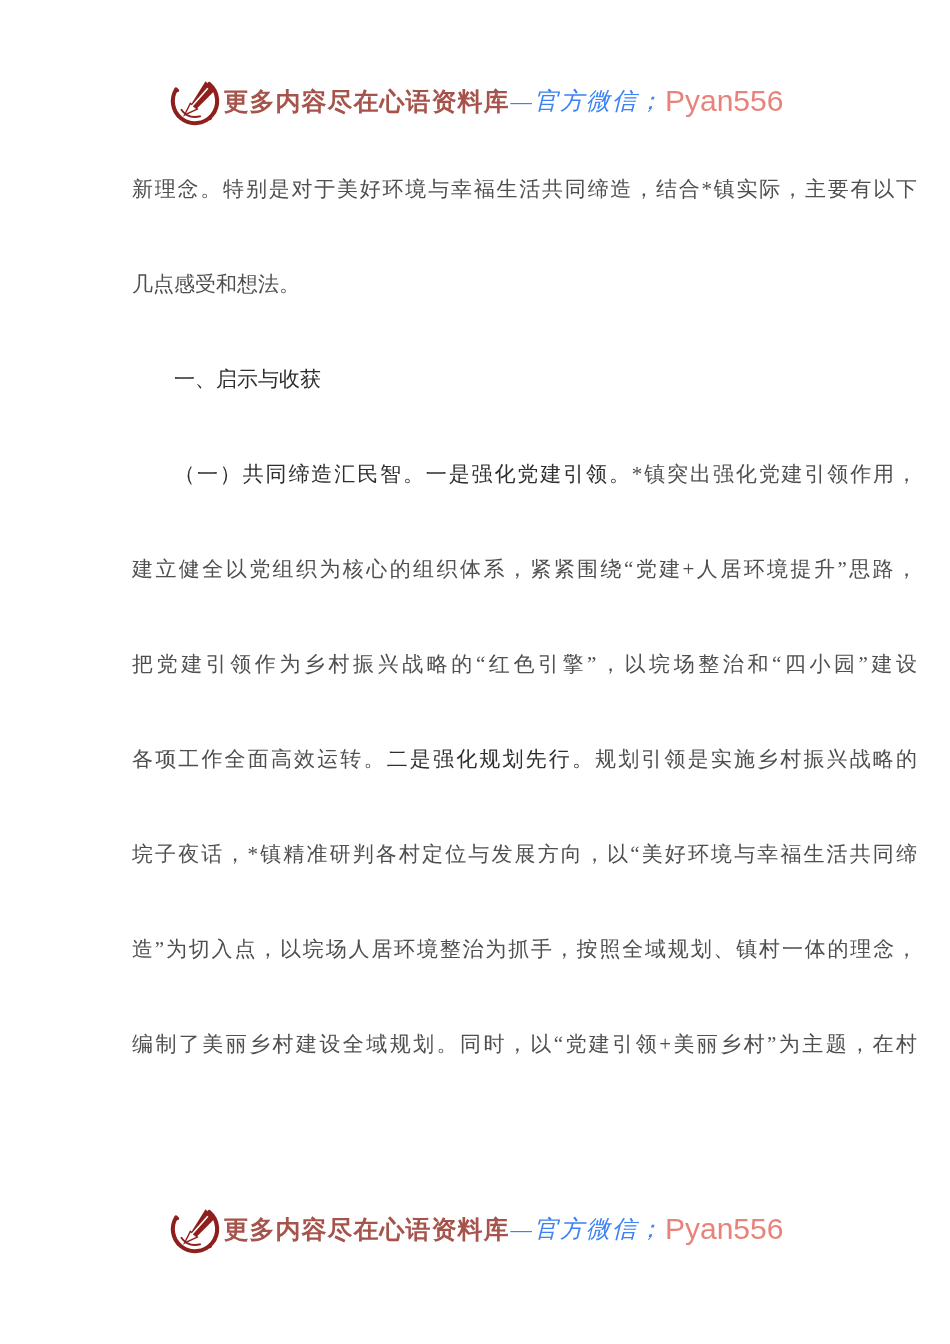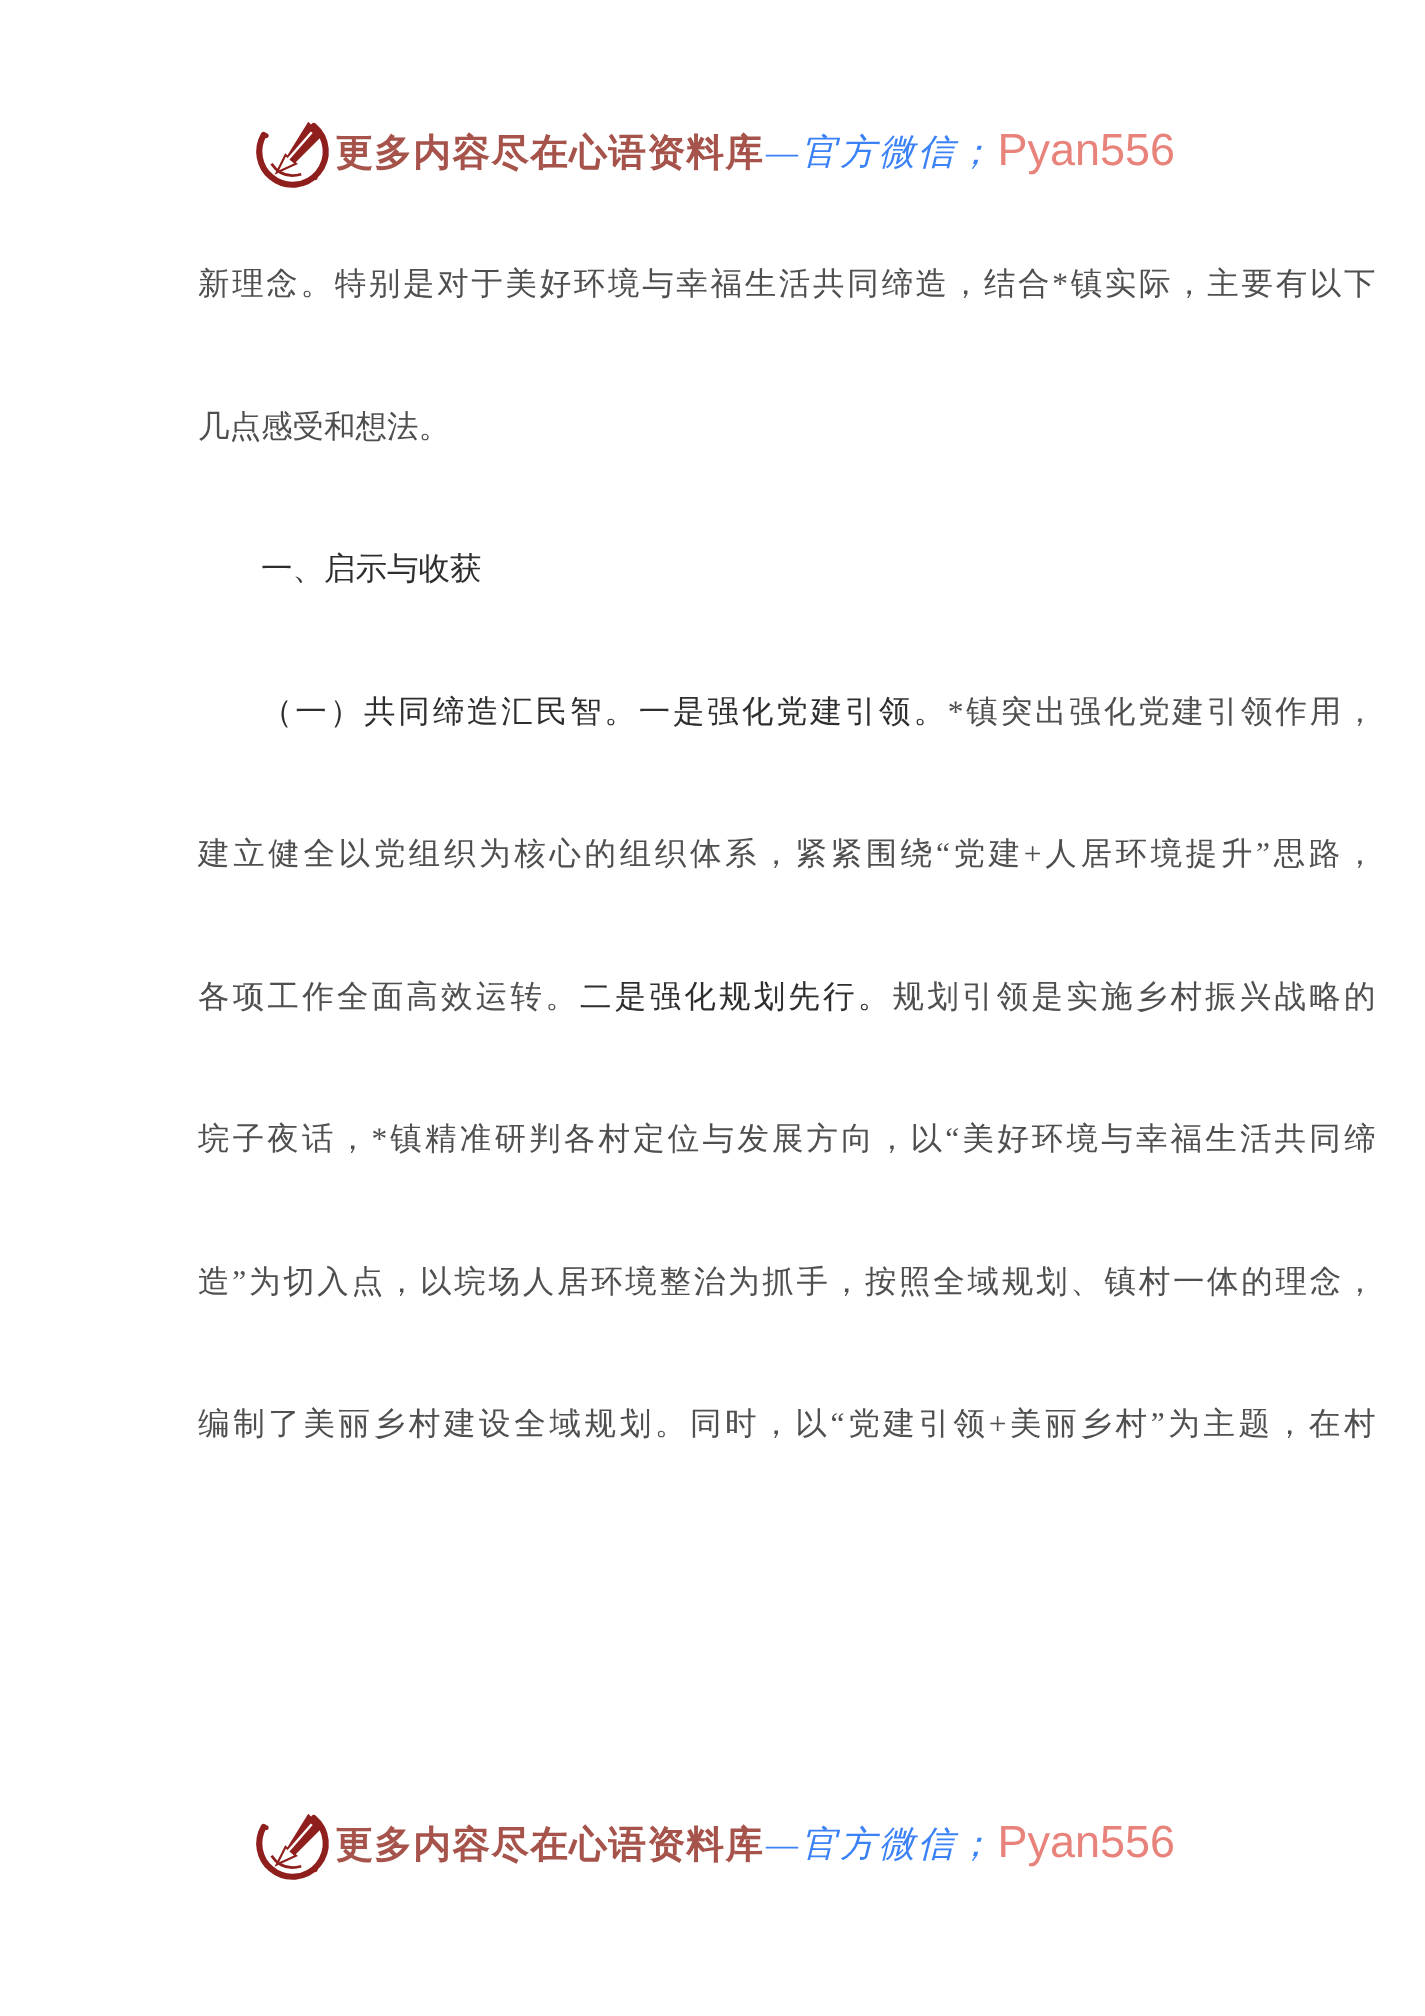--- a/index.html
+++ b/index.html
@@ -90,20 +90,21 @@
       <span class="brand-sep">—官方微信；</span>
       <span class="brand-wechat">Pyan556</span>
   </div>
 
   <div class="doc-body">
       <div class="line fill"><span class="seg">新理念。特别是对于美好环境与幸福生活共同缔造，结合*镇实际，主要有以下</span></div>
       <div class="line"><span class="seg">几点感受和想法。</span></div>
       <div class="line indent heading"><span class="seg bold">一、启示与收获</span></div>
       <div class="line fill indent"><span class="seg bold">（一）共同缔造汇民智。一是强化党建引领。</span><span class="seg">*镇突出强化党建引领作用，</span></div>
       <div class="line fill"><span class="seg">建立健全以党组织为核心的组织体系，紧紧围绕“党建+人居环境提升”思路，</span></div>
+      <div class="line fill"><span class="seg">把党建引领作为乡村振兴战略的“红色引擎”，以垸场整治和“四小园”建设</span></div>
       <div class="line fill"><span class="seg">各项工作全面高效运转。</span><span class="seg bold">二是强化规划先行。</span><span class="seg">规划引领是实施乡村振兴战略的</span></div>
       <div class="line fill"><span class="seg">垸子夜话，*镇精准研判各村定位与发展方向，以“美好环境与幸福生活共同缔</span></div>
       <div class="line fill"><span class="seg">造”为切入点，以垸场人居环境整治为抓手，按照全域规划、镇村一体的理念，</span></div>
       <div class="line fill"><span class="seg">编制了美丽乡村建设全域规划。同时，以“党建引领+美丽乡村”为主题，在村</span></div>
     </div>
 
   <div class="brandbar footer">
     <svg class="brand-logo" viewBox="0 0 48 48" aria-hidden="true">
       <circle cx="24" cy="24" r="19" fill="none" stroke="#8E1F1C" stroke-width="3.5" stroke-dasharray="86 34" stroke-linecap="round" transform="rotate(-50 24 24)"></circle>
       <path d="M12 31 q6 9 17 6" fill="none" stroke="#8E1F1C" stroke-width="1.6"></path>

